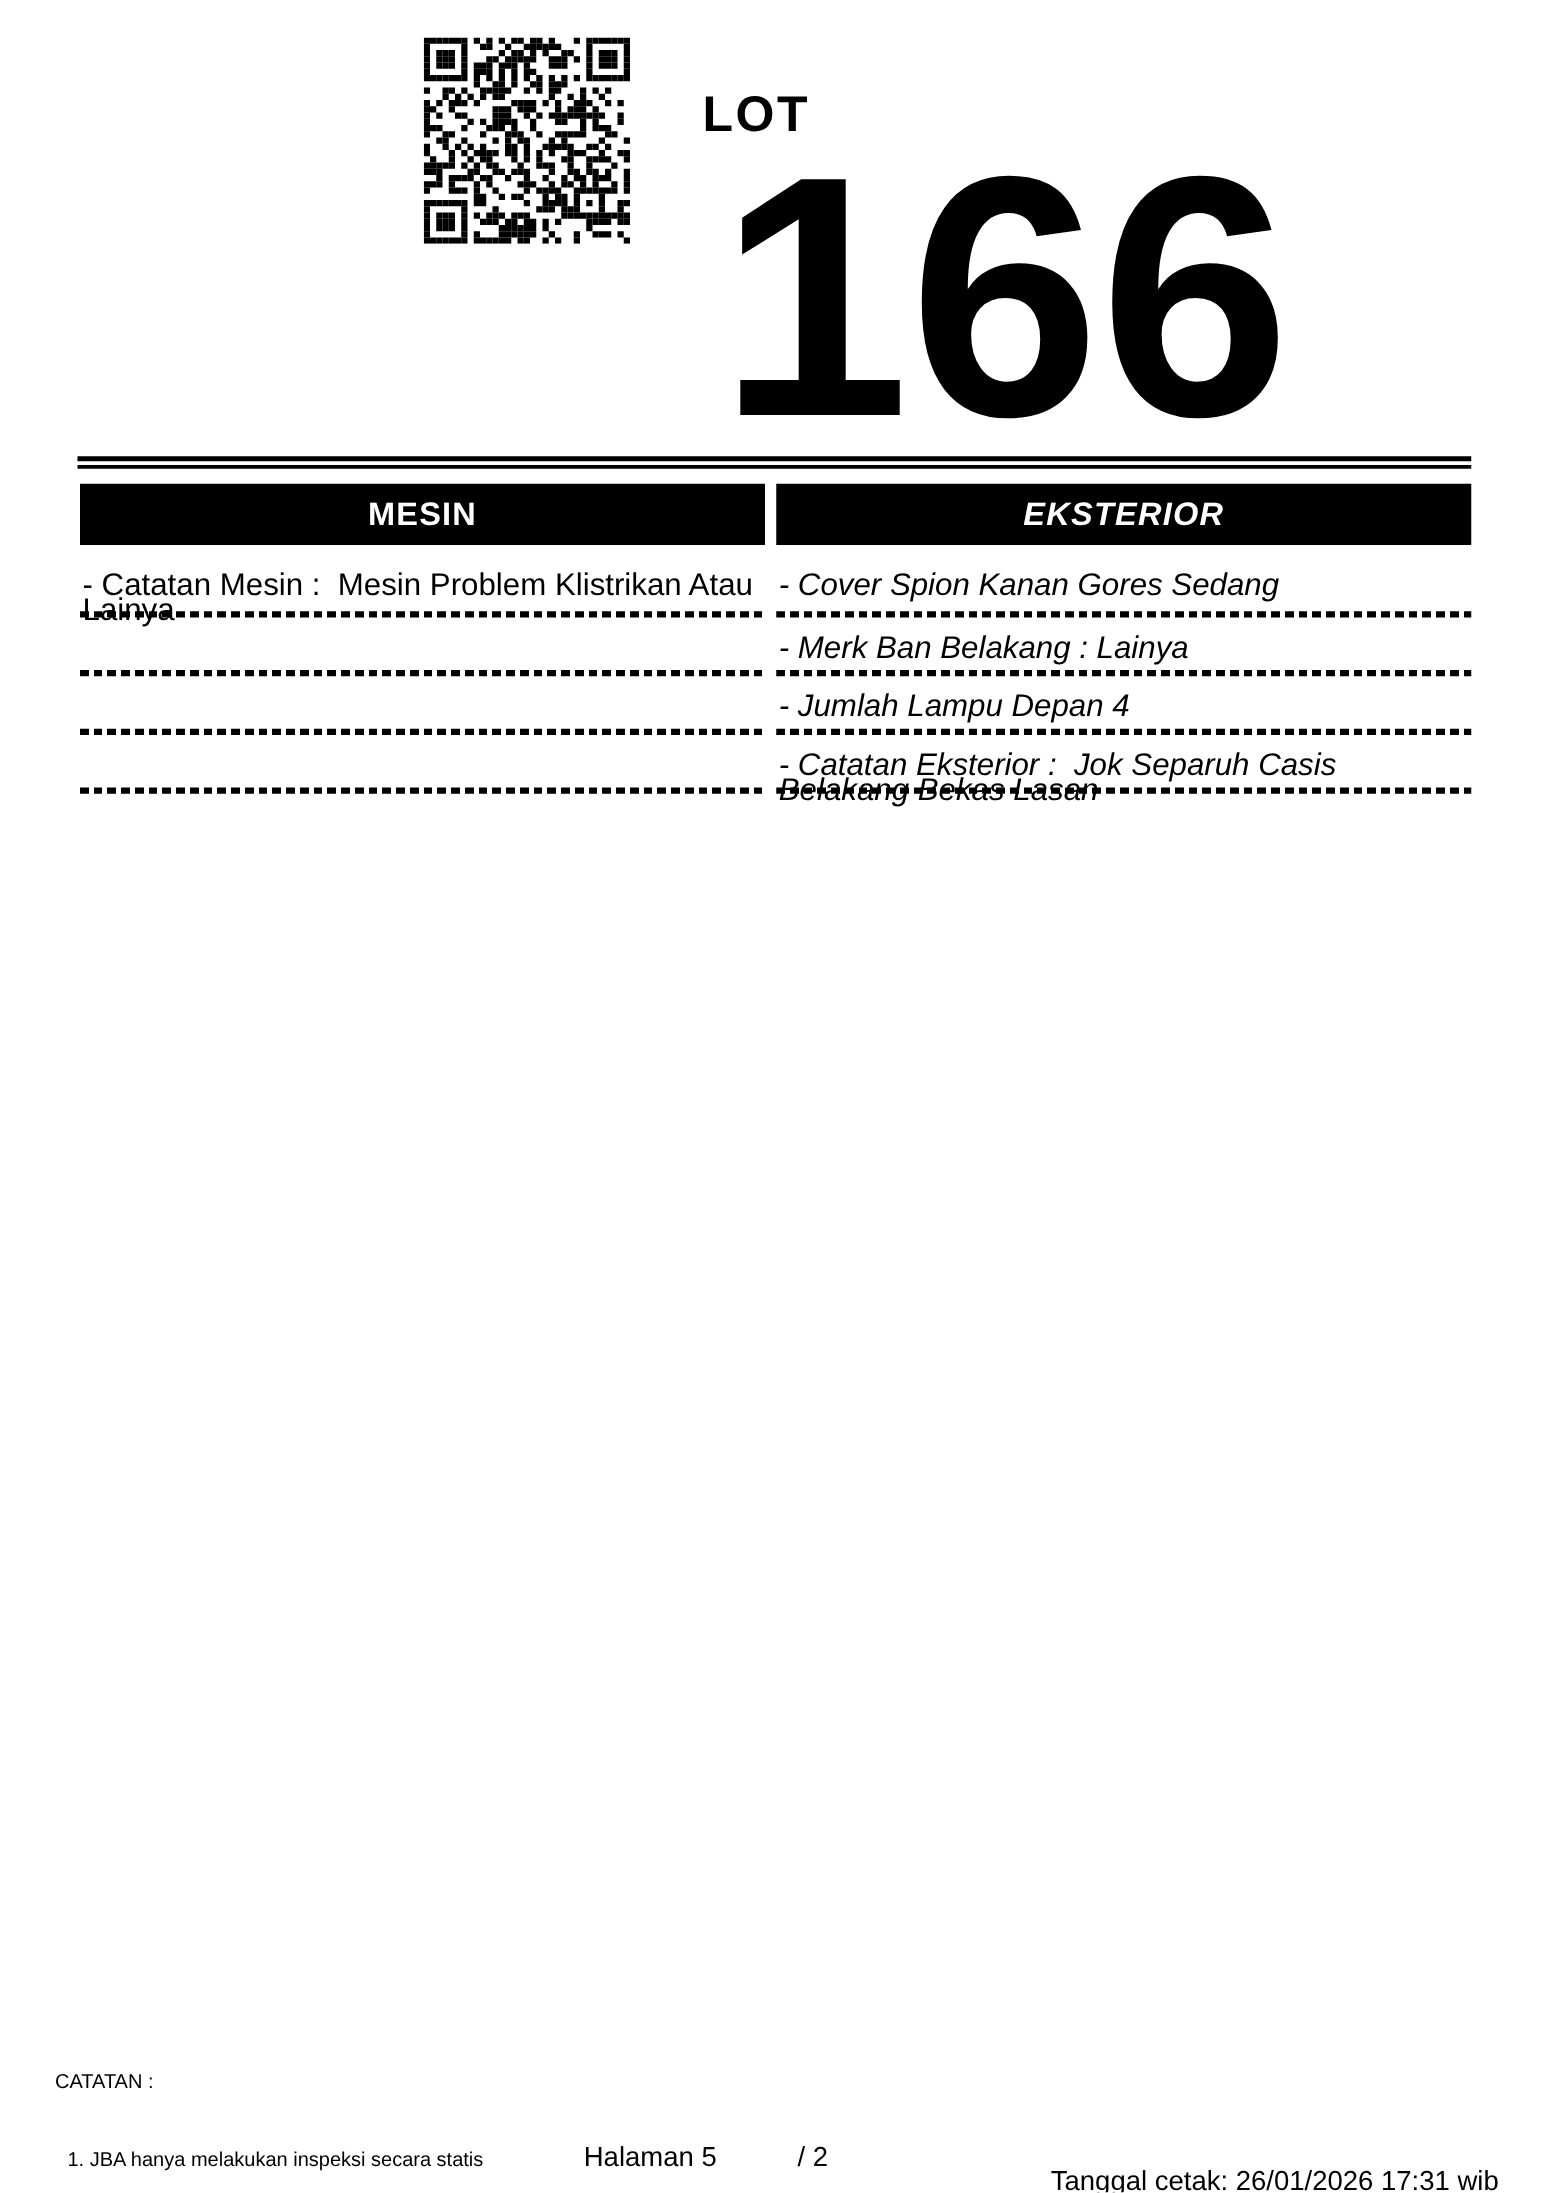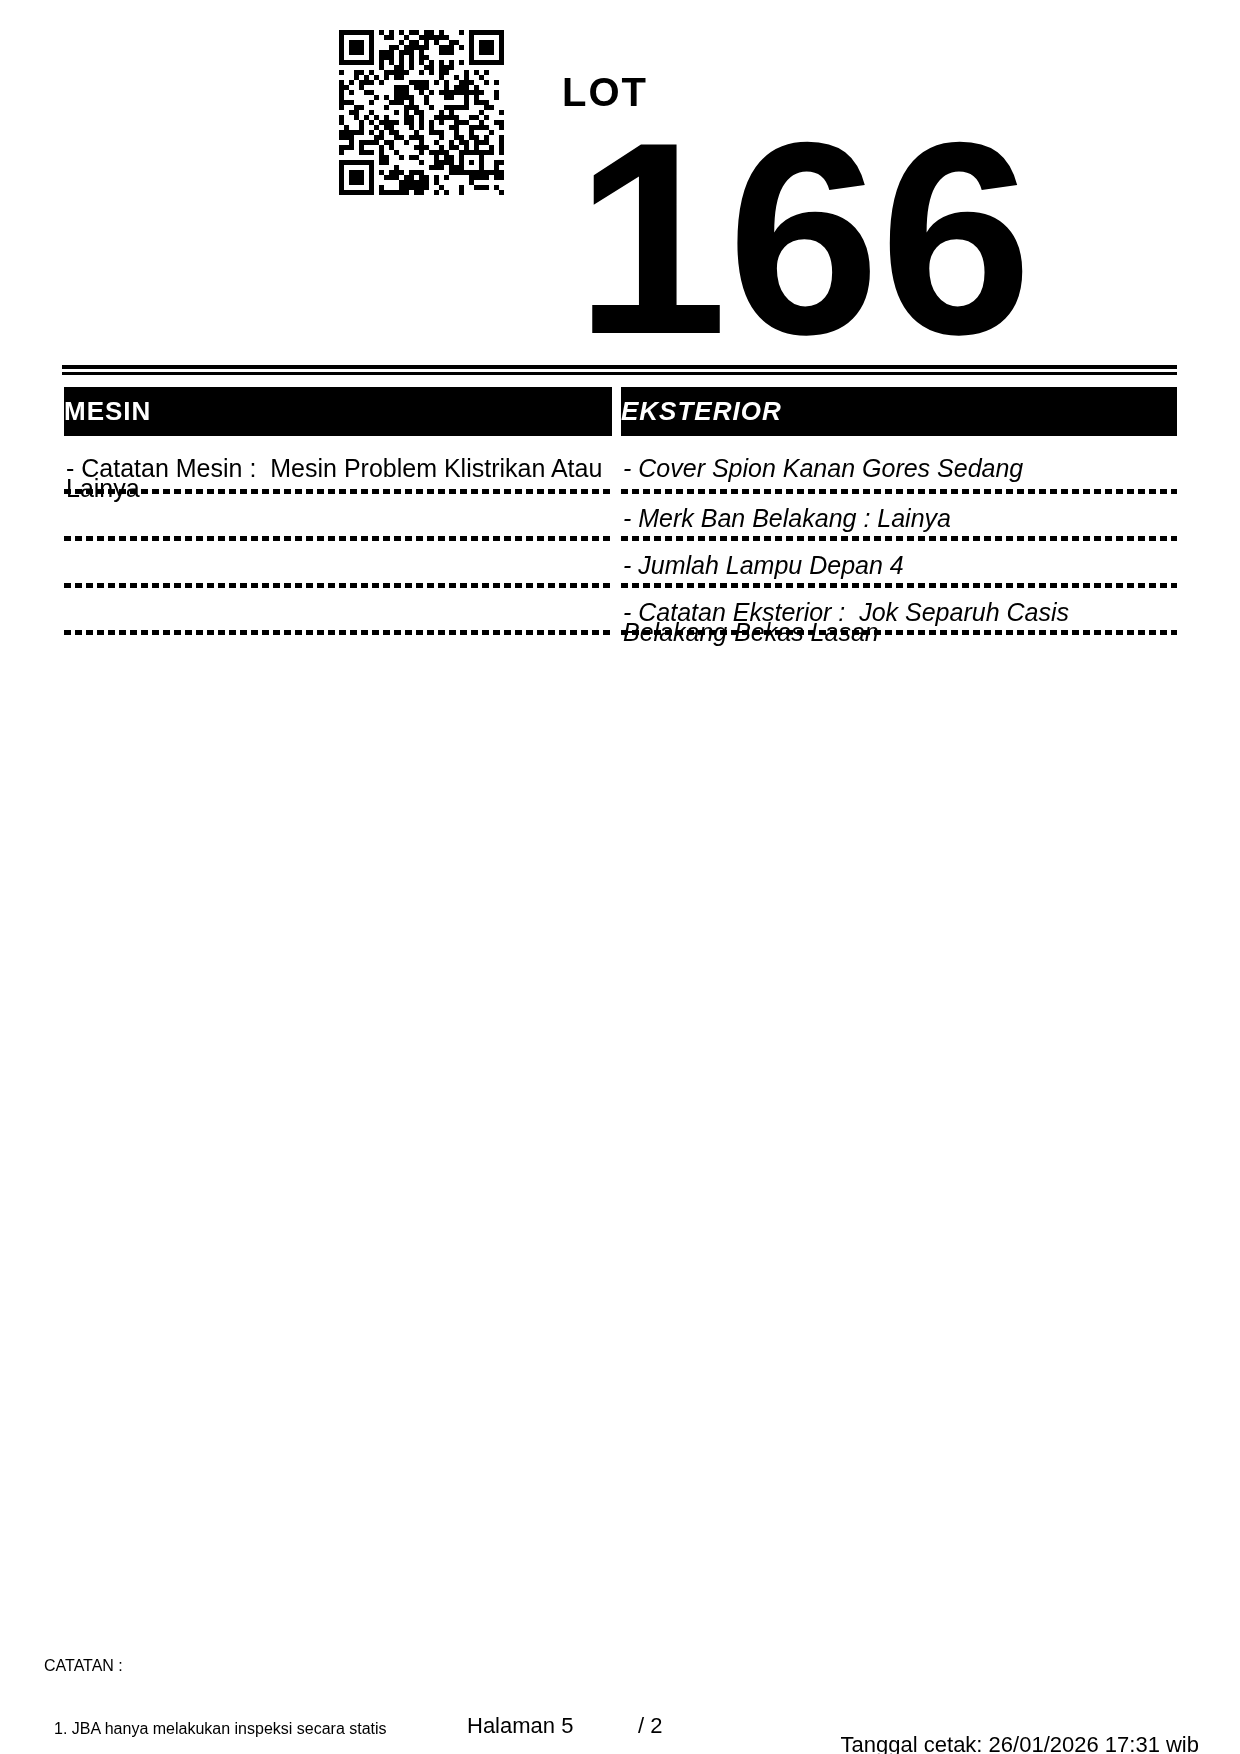--- a/index.html
+++ b/index.html
@@ -31,21 +31,21 @@
     position:absolute;left:62px;top:365px;width:1115px;height:3px;
     border-top:4px solid #000;border-bottom:3px solid #000;
   }
   
   .cols{position:absolute;left:64px;top:387px;width:1113px;display:flex;gap:9px;}
   .col{display:flex;flex-direction:column;}
   .col.left{width:548px;}
   .col.right{width:556px;font-style:italic;}
   .col-header{
     height:49px;background:#000;color:#fff;
-    display:flex;align-items:center;justify-content:flex-start;
+    display:flex;align-items:center;justify-content:center;
     font-size:26px;font-weight:bold;letter-spacing:1px;
   }
   .row{position:relative;}
   .row.first{height:58px;padding-top:22px;}
   .row.std{height:47px;padding-top:14px;}
   .row{box-sizing:border-box;}
   .item-text{
     display:block;font-size:25px;line-height:20px;white-space:pre-wrap;
     padding-left:2px;
   }

